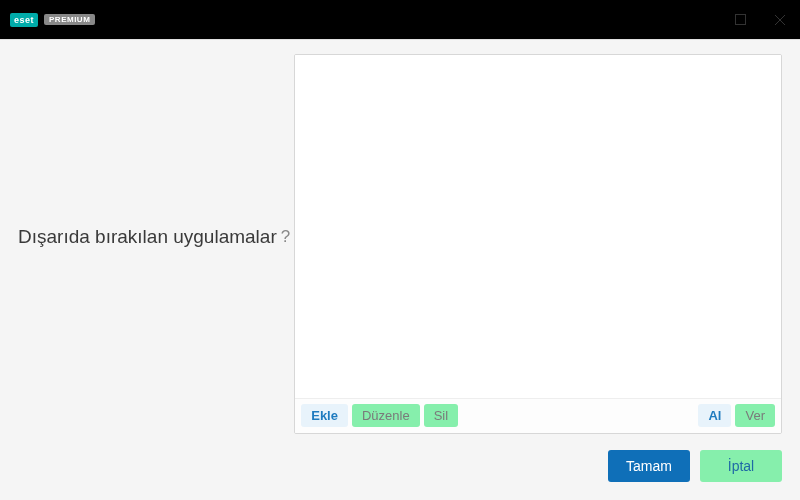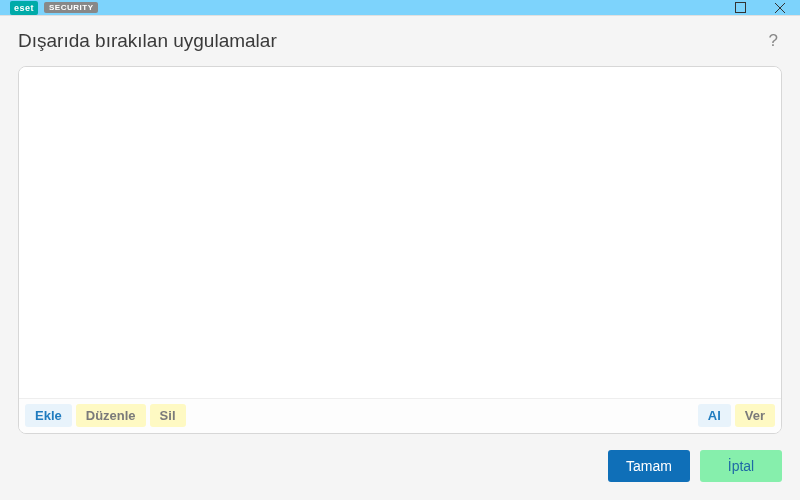--- a/index.html
+++ b/index.html
@@ -7,22 +7,22 @@
       font-family: "Segoe UI", Arial, sans-serif;
       font-size: 13px;
       background: #f5f5f5;
       width: 800px;
       height: 500px;
       overflow: hidden;
       display: flex;
       flex-direction: column;
     }
     .titlebar {
-      height: 16px;
-      background: #7dd3fc;
+      height: 40px;
+      background: #000000;
       display: flex;
       align-items: center;
       padding: 0 0 0 10px;
       border-bottom: 1px solid #e0e0e0;
     }
     .logo-badge {
       display: inline-flex;
       align-items: center;
       gap: 6px;
     }
@@ -60,21 +60,21 @@
       display: flex;
       align-items: center;
       justify-content: center;
       cursor: pointer;
     }
     .win-btn svg { stroke: #333; stroke-width: 1; fill: none; }
     .content {
       flex: 1;
       padding: 14px 18px 0 18px;
       display: flex;
-      flex-direction: column;
+      flex-direction: row;
     }
     .header-row {
       display: flex;
       align-items: center;
       margin-bottom: 14px;
     }
     .page-title {
       font-size: 19px;
       color: #3a3a3a;
       font-weight: 400;
@@ -82,21 +82,21 @@
     .help-icon {
       margin-left: auto;
       color: #888;
       font-size: 17px;
       cursor: pointer;
       padding: 0 4px;
     }
     .list-panel {
       flex: 1;
       border: 1px solid #d7d7d7;
-      border-radius: 8px;
+      border-radius: 2px;
       background: #fff;
       display: flex;
       flex-direction: column;
       overflow: hidden;
     }
     .list-body {
       flex: 1;
       background: #fff;
     }
     .list-toolbar {
@@ -115,24 +115,23 @@
       font-size: 13px;
       font-family: inherit;
       cursor: pointer;
     }
     .tb-btn.active {
       background: #e8f3fb;
       color: #1f7bbf;
       font-weight: 600;
     }
     .tb-btn.disabled {
-      background: #fef9c3;
+      background: #86efac;
       color: #7a7a7a;
       cursor: default;
-      font-weight: bold;
     }
     .footer {
       display: flex;
       justify-content: flex-end;
       gap: 10px;
       padding: 16px 18px 18px 8px;
     }
     .btn {
       min-width: 82px;
       padding: 8px 18px;
@@ -150,21 +149,21 @@
       background: #86efac;
       color: #1f6aa5;
     }
   </style>
 </head>
 <body>
 
 <div class="titlebar">
   <div class="logo-badge">
     <span class="eset-logo">eset</span>
-    <span class="premium-badge">SECURITY</span>
+    <span class="premium-badge">PREMIUM</span>
   </div>
   <div class="window-controls">
     <div class="win-btn">
       <svg width="11" height="11">
           <rect x="0.5" y="0.5" width="10" height="10"></rect>
         </svg>
     </div>
     <div class="win-btn">
       <svg width="12" height="12">
           <line x1="1" y1="1" x2="11" y2="11"></line>

